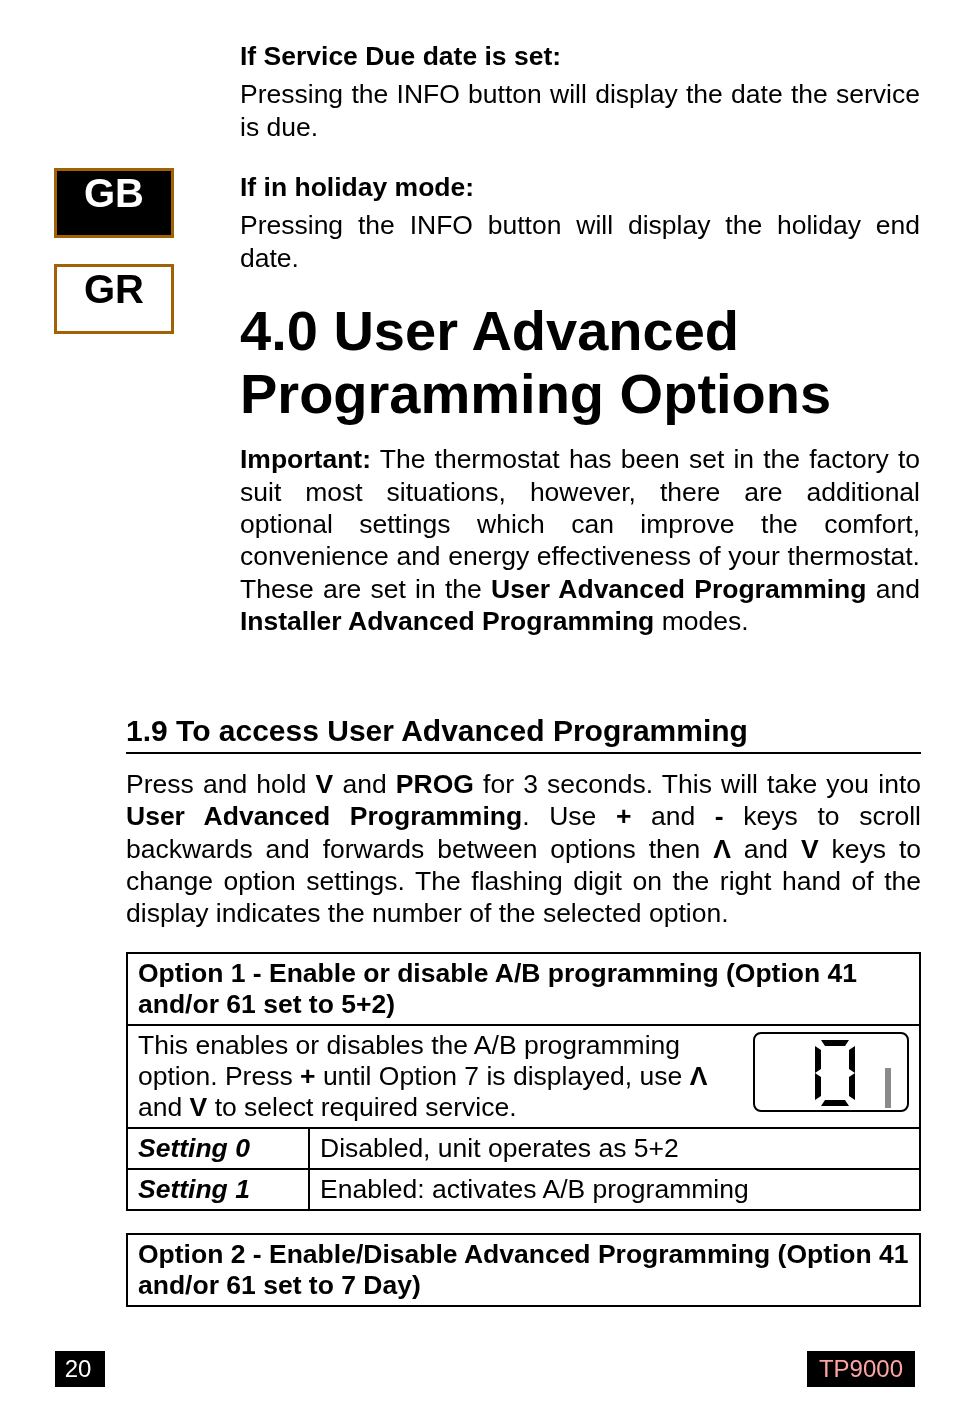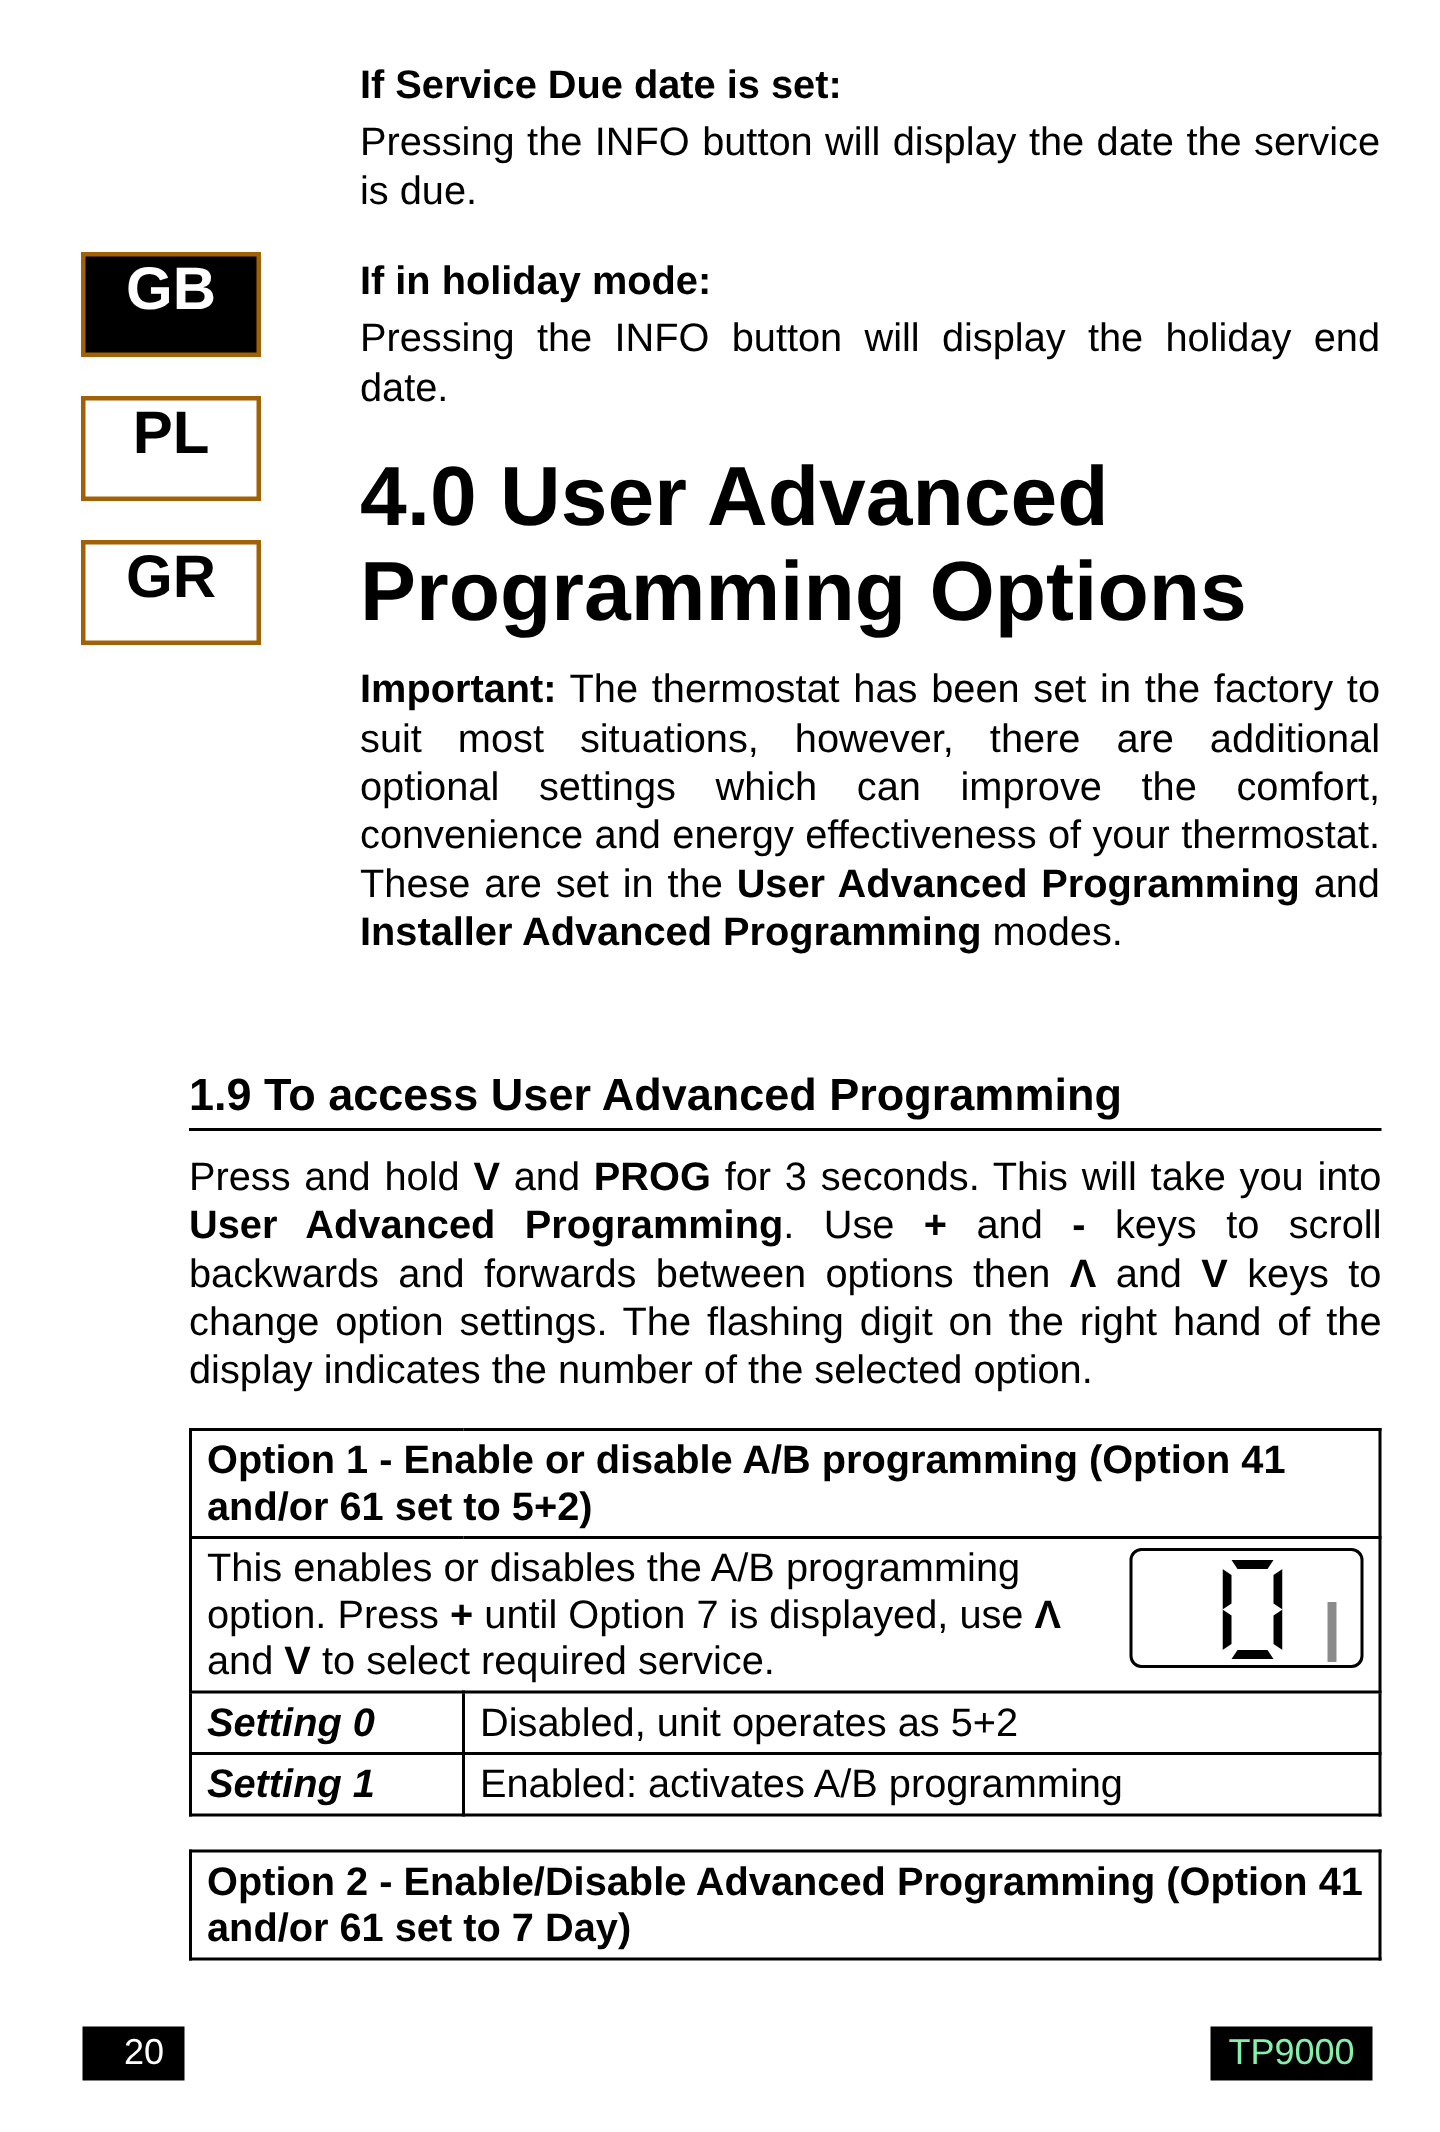--- a/index.html
+++ b/index.html
@@ -132,44 +132,41 @@
     right: 45px;
     bottom: 34px;
     height: 36px;
   }
   .footer .pnum {
     display: inline-block;
     background: #000;
     color: #fff;
     font-size: 24px;
     font-weight: 400;
-    padding: 4px 10px 4px 24px;
+    padding: 4px 10px 4px 6px;
     min-width: 34px;
     text-align: center;
   }
   .footer .model {
     float: right;
     background: #000;
-    color: #86efac;
+    color: #fca5a5;
     font-size: 24px;
     padding: 4px 12px;
   }
 
   
   svg { display: block; }
 </style>
 </head>
 <body>
 
 <div class="left-rail">
   <div class="lang-tab active">
       <span>GB</span>
-    </div>
-  <div class="lang-tab">
-      <span>PL</span>
     </div>
   <div class="lang-tab">
       <span>GR</span>
     </div>
 </div>
 
 <div class="content">
   <p class="body-text"><span class="bold">If Service Due date is set:</span></p>
   <p class="body-text justify">Pressing the INFO button will display the date the service is due.</p>
 

